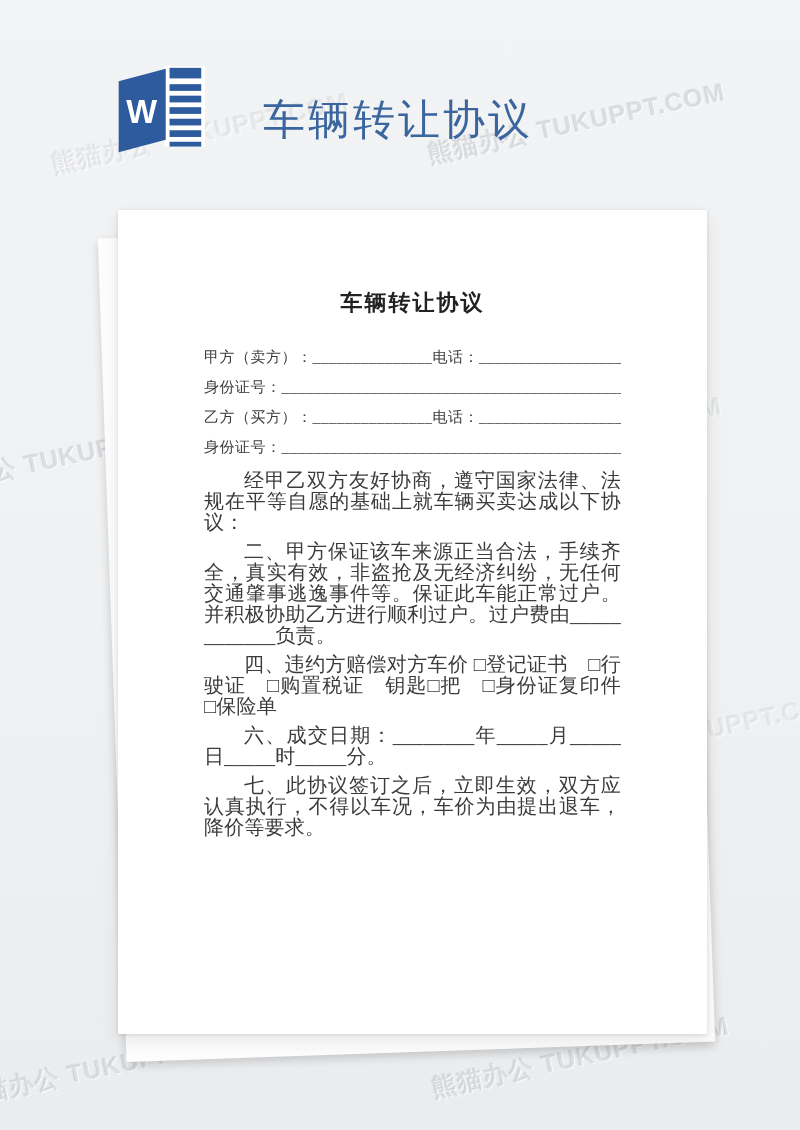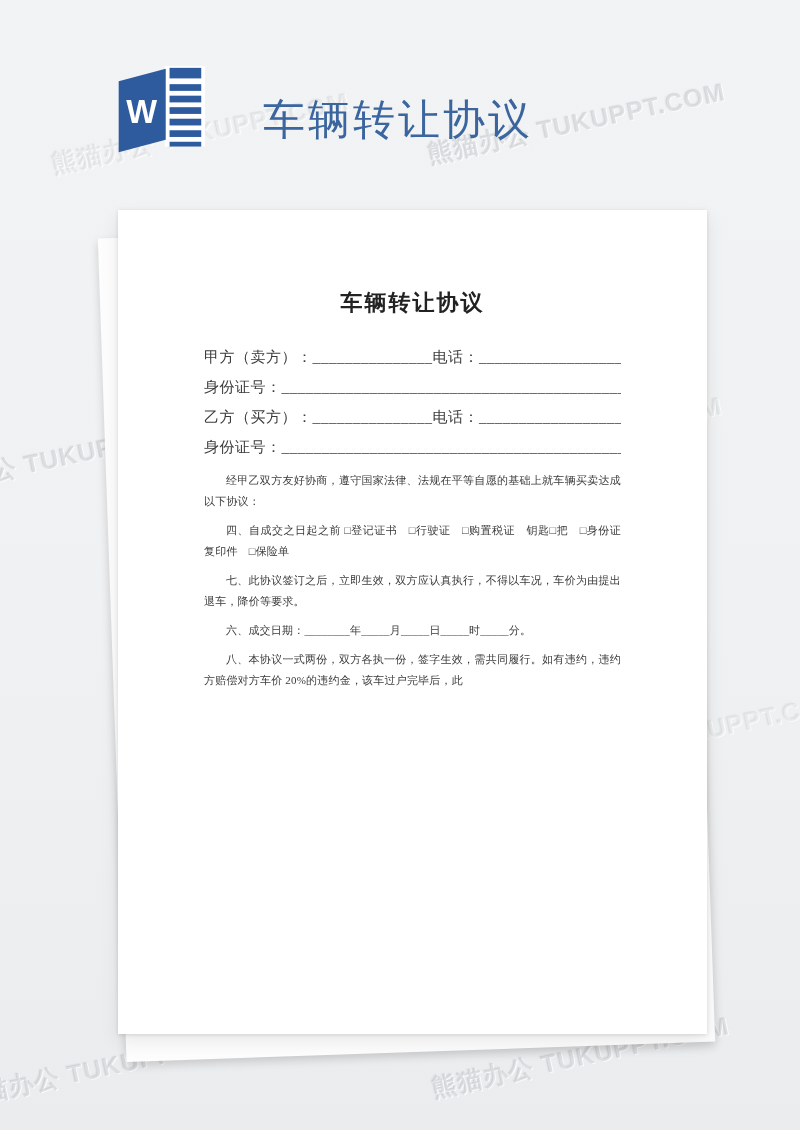--- a/index.html
+++ b/index.html
@@ -37,21 +37,21 @@
   .doc-title{
     margin:0 0 24px 0;text-align:center;
     font-size:22px;font-weight:700;letter-spacing:2px;color:#222;
   }
   .party-line{
     font-size:15px;line-height:30px;white-space:nowrap;overflow:hidden;
     letter-spacing:0.5px;
   }
   .doc-body{margin-top:4px;}
   .doc-paragraph{
-    margin:8px 0 0 0;font-size:11px;line-height:21px;
+    margin:8px 0 0 0;font-size:20px;line-height:21px;
     text-align:justify;text-indent:2em;word-break:break-all;
     letter-spacing:0.2px;
   }
   
   .wm{
     position:absolute;white-space:nowrap;pointer-events:none;
     font-weight:700;font-size:25px;letter-spacing:1px;
     transform:rotate(-12deg);transform-origin:0 50%;
     color:rgba(182,186,193,0.42);
     text-shadow:1px 1px 0 rgba(255,255,255,0.75),-1px -1px 1px rgba(150,150,150,0.10);
@@ -97,20 +97,20 @@
 
     <div class="party-block">
       <div class="party-line">甲方（卖方）：_______________电话：___________________</div>
       <div class="party-line">身份证号：_____________________________________________</div>
       <div class="party-line">乙方（买方）：_______________电话：___________________</div>
       <div class="party-line">身份证号：_____________________________________________</div>
     </div>
 
     <div class="doc-body">
       <p class="doc-paragraph">经甲乙双方友好协商，遵守国家法律、法规在平等自愿的基础上就车辆买卖达成以下协议：</p>
-      <p class="doc-paragraph">四、自成交之日起之前 □登记证书　□行驶证　□购置税证　钥匙□把　□身份证复印件　□保险单</p>
+      <p class="doc-paragraph">二、甲方保证该车来源正当合法，手续齐全，真实有效，非盗抢及无经济纠纷，无任何交通肇事逃逸事件等。保证此车能正常过户。并积极协助乙方进行顺利过户。过户费由____________负责。</p>
+      <p class="doc-paragraph">四、违约方赔偿对方车价 □登记证书　□行驶证　□购置税证　钥匙□把　□身份证复印件　□保险单</p>
+      <p class="doc-paragraph">六、成交日期：________年_____月_____日_____时_____分。</p>
       <p class="doc-paragraph">七、此协议签订之后，立即生效，双方应认真执行，不得以车况，车价为由提出退车，降价等要求。</p>
-      <p class="doc-paragraph">六、成交日期：________年_____月_____日_____时_____分。</p>
-      <p class="doc-paragraph">八、本协议一式两份，双方各执一份，签字生效，需共同履行。如有违约，违约方赔偿对方车价 20%的违约金，该车过户完毕后，此</p>
     </div>
   </div>
 
 </div>
 
 </body></html>

